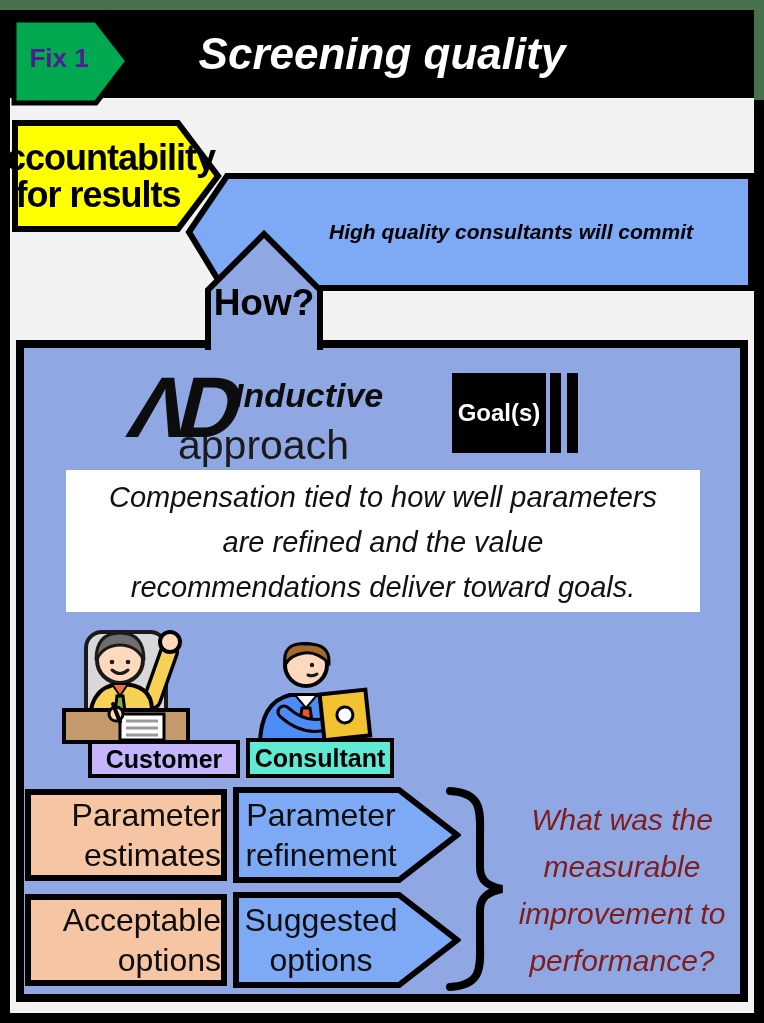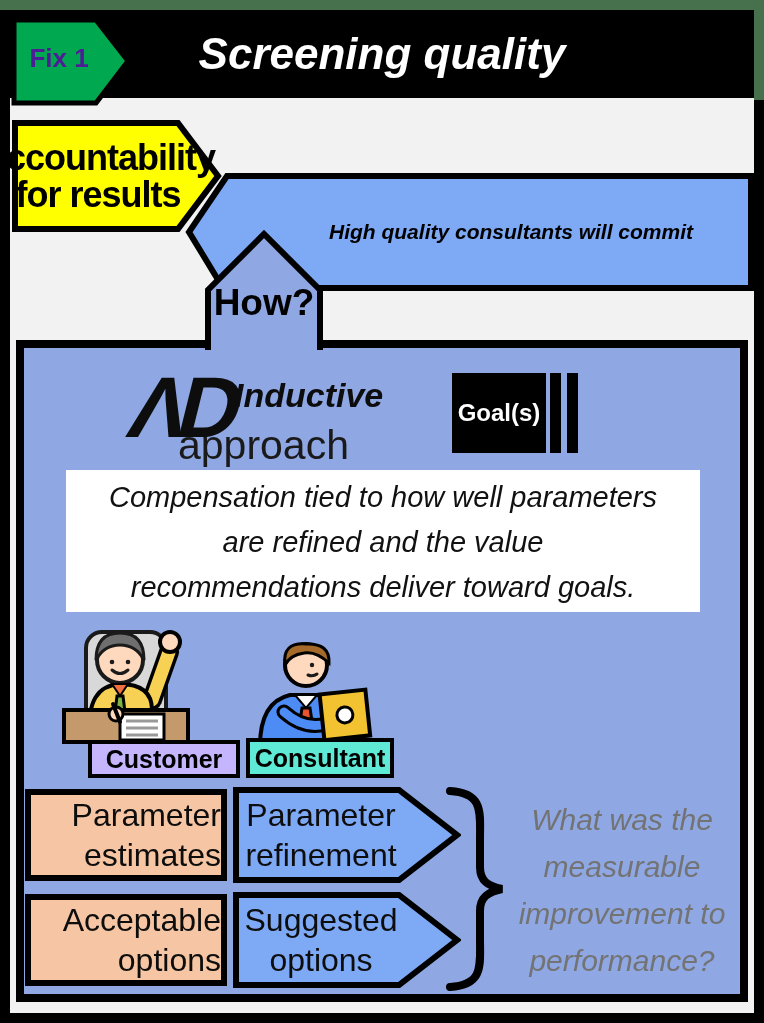--- a/index.html
+++ b/index.html
@@ -71,21 +71,21 @@
 
   .item-arrow-shape1{left:233px;top:787px;z-index:3;}
   .item-arrow-shape2{left:233px;top:892px;z-index:3;}
   .item-arrow-text{width:176px;height:96px;display:flex;align-items:center;justify-content:center;text-align:center;
     font-size:32px;line-height:40px;color:#0d0d0d;z-index:4;}
   .item-arrow-text1{left:233px;top:787px;}
   .item-arrow-text2{left:233px;top:892px;}
 
   .brace{left:438px;top:783px;z-index:3;}
   .question{left:496px;top:792px;width:252px;height:196px;display:flex;align-items:center;justify-content:center;
-    text-align:center;font-size:30px;font-style:italic;line-height:47px;color:#737373;z-index:3;}
+    text-align:center;font-size:30px;font-style:italic;line-height:47px;color:#7f1d1d;z-index:3;}
 </style>
 </head>
 <body>
 
 <div class="abs frame-top"></div>
 <div class="abs frame-right-top"></div>
 <div class="abs frame-right"></div>
 <div class="abs frame-left"></div>
 <div class="abs frame-bottom"></div>
 

